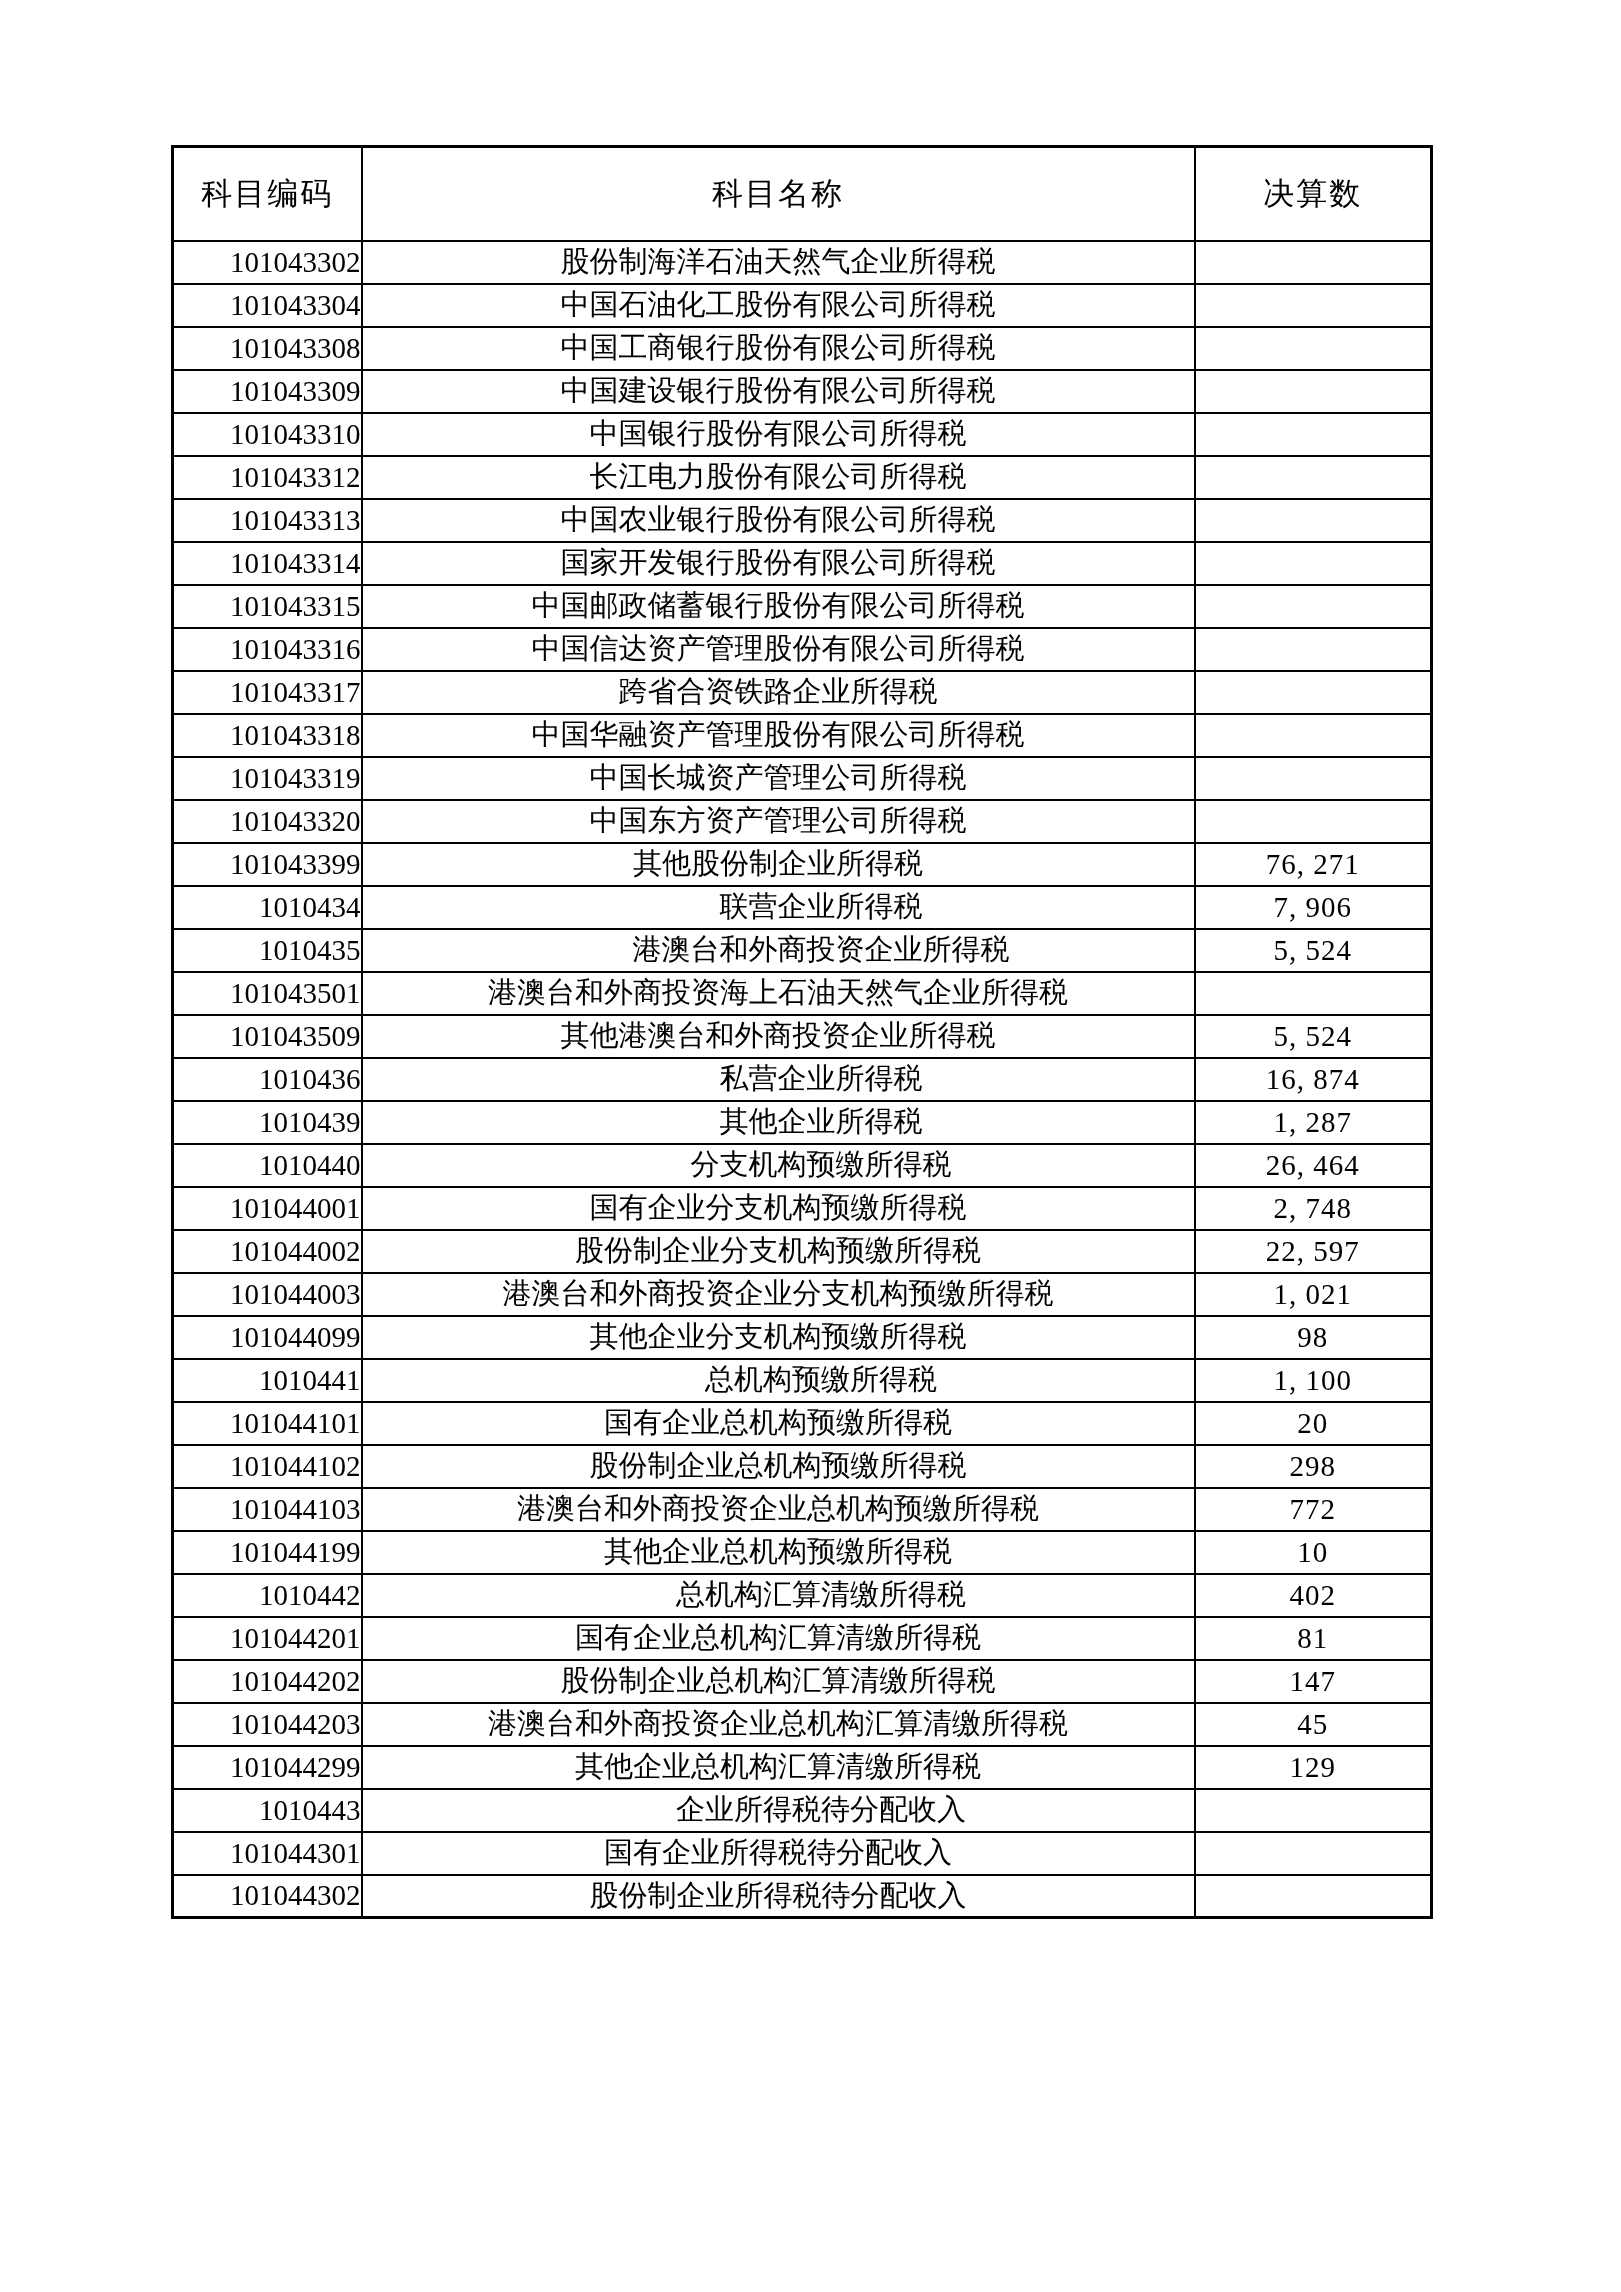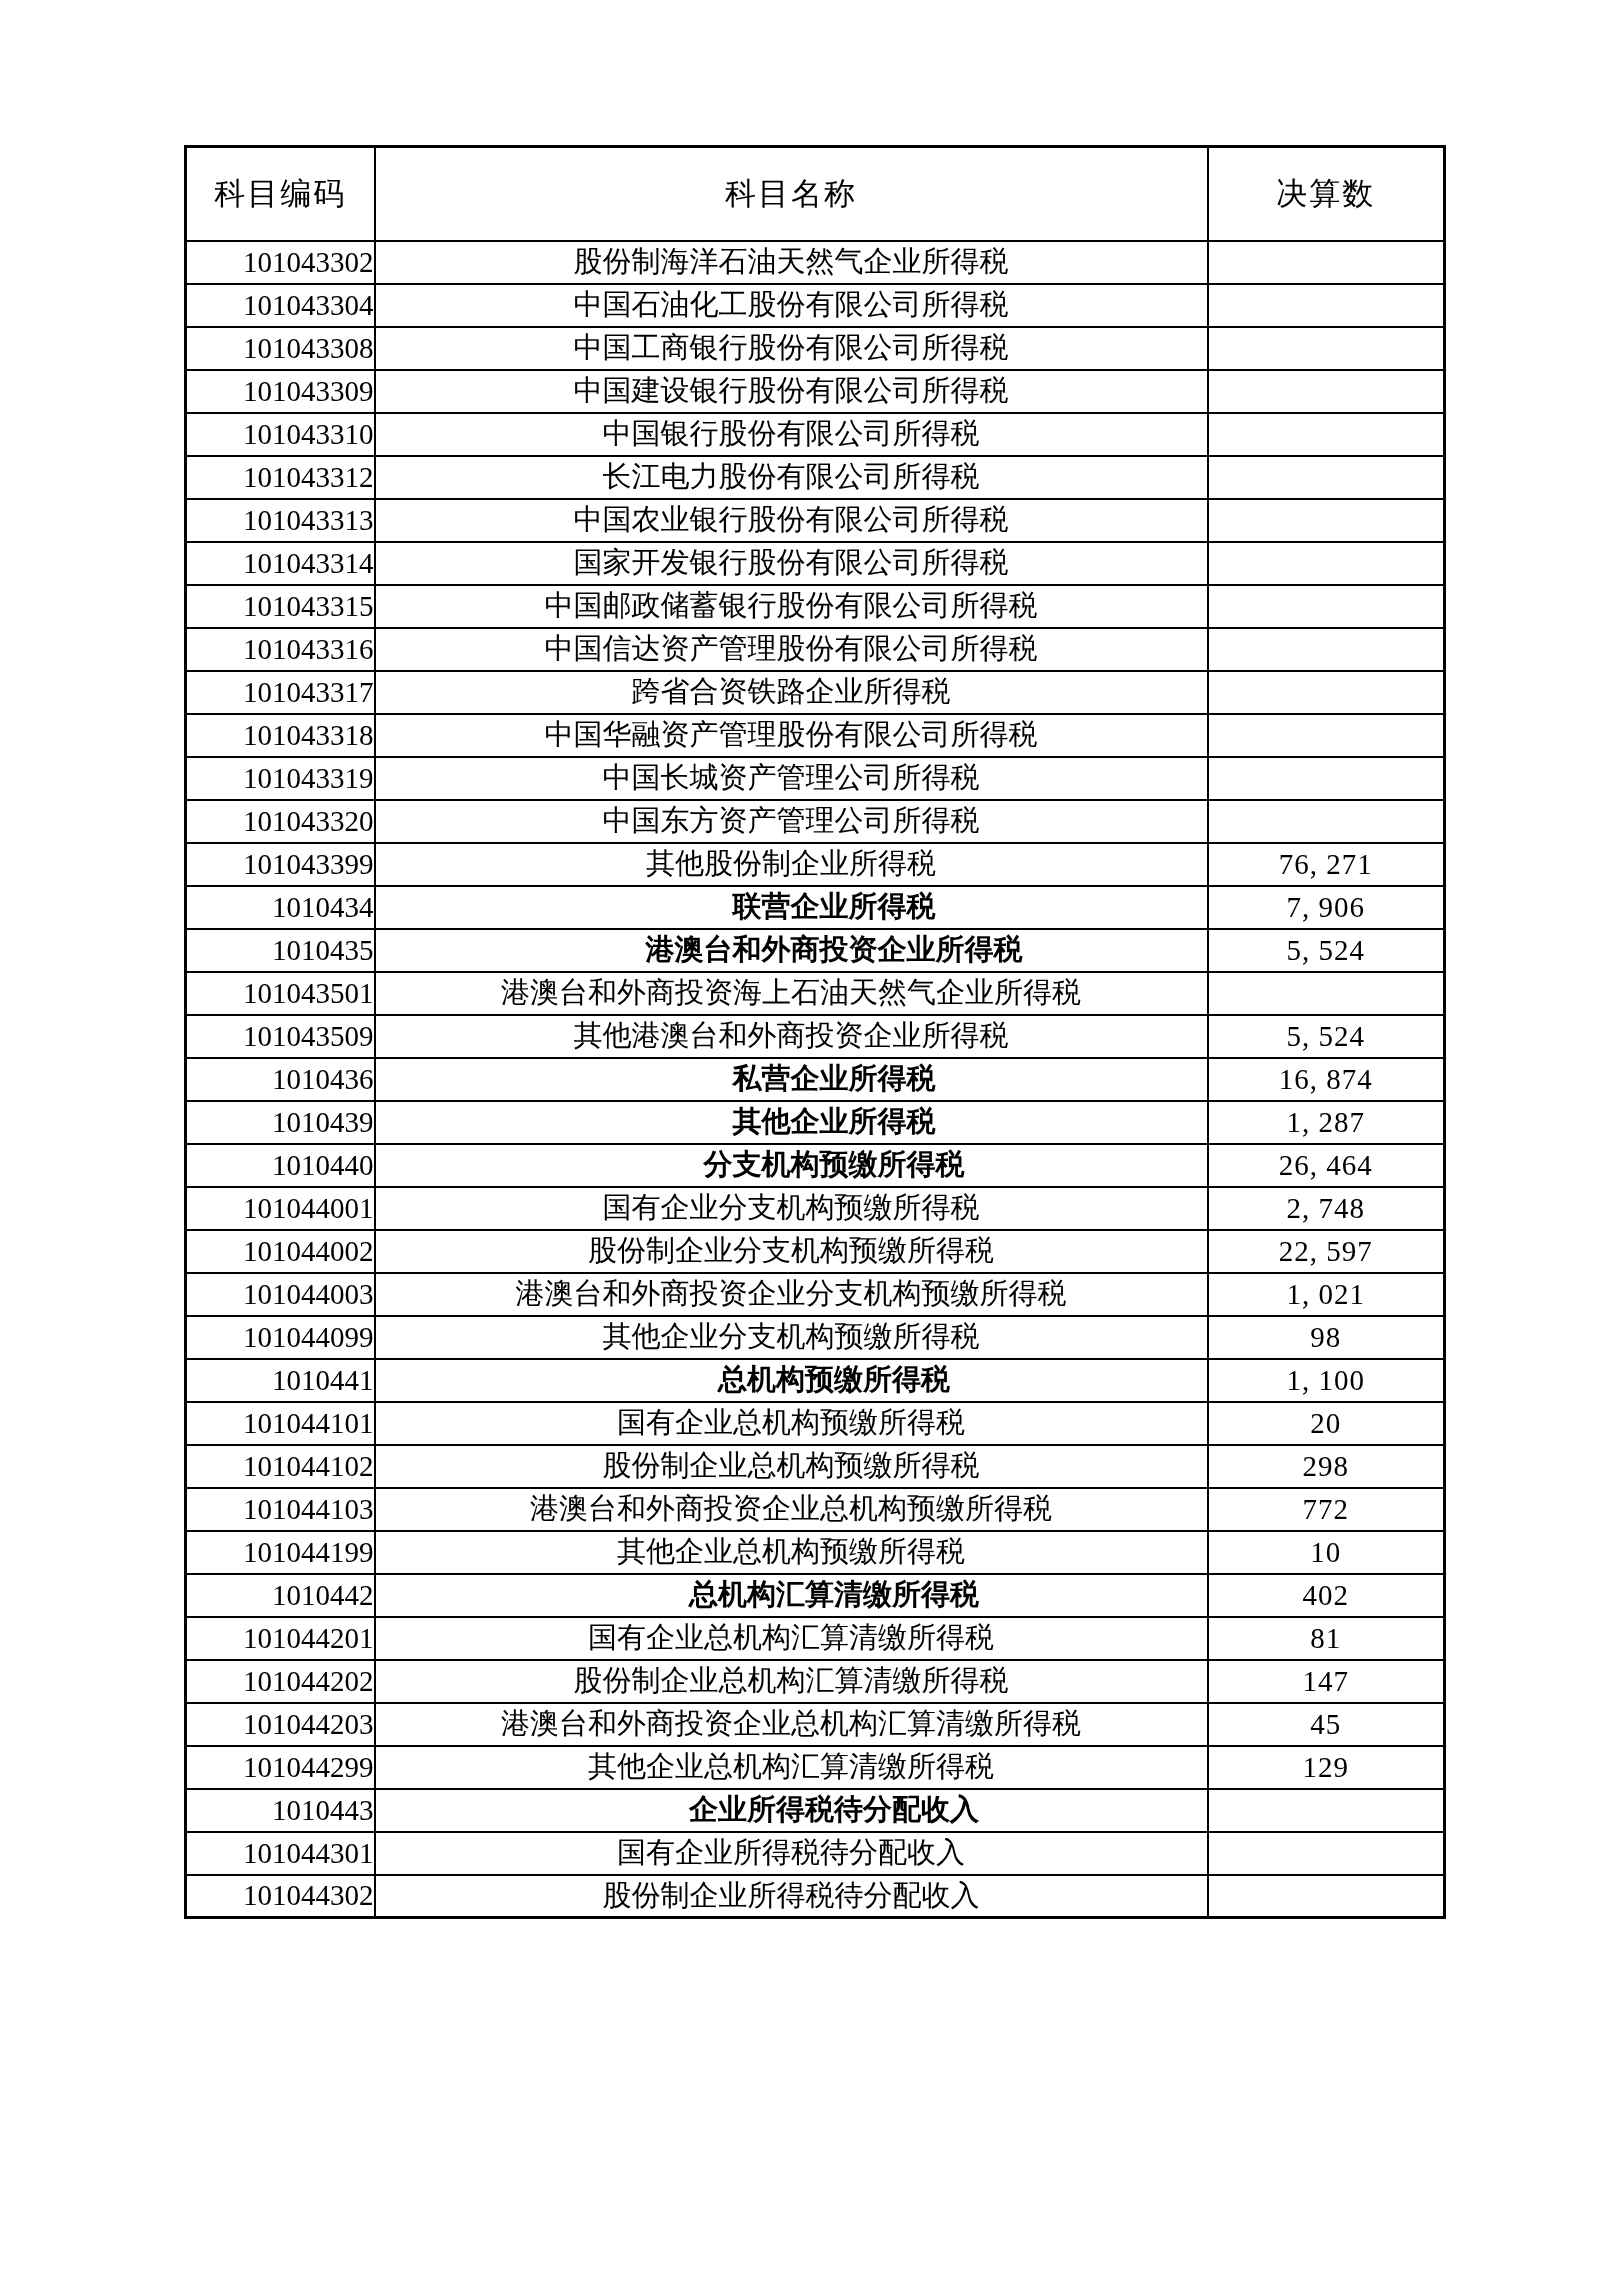--- a/index.html
+++ b/index.html
@@ -7,21 +7,21 @@
     position:relative;
     width:1621px;
     height:2293px;
     background:#ffffff;
     overflow:hidden;
     font-family:"Liberation Serif","DejaVu Serif",serif;
     color:#000;
   }
   table.budget{
     position:absolute;
-    left:184px;
+    left:171px;
     top:145px;
     width:1259px;
     border-collapse:collapse;
     table-layout:fixed;
     border:3.9px solid #000;
   }
   table.budget th,
   table.budget td{
     border:2.9px solid #000;
     overflow:hidden;
@@ -45,21 +45,21 @@
     padding-left:7.8px;
     text-align:right;
   }
   td.name{
     padding-left:95px;
     text-align:center;
     border-radius:14px;
   }
   tr.lvl2 td.name{
     padding-left:86px;
-    font-weight:bold;
+    font-weight:normal;
   }
   td.value{
     text-align:center;
     padding-right:7.8px;
     letter-spacing:1px;
   }
 </style>
 </head>
 <body>
 

